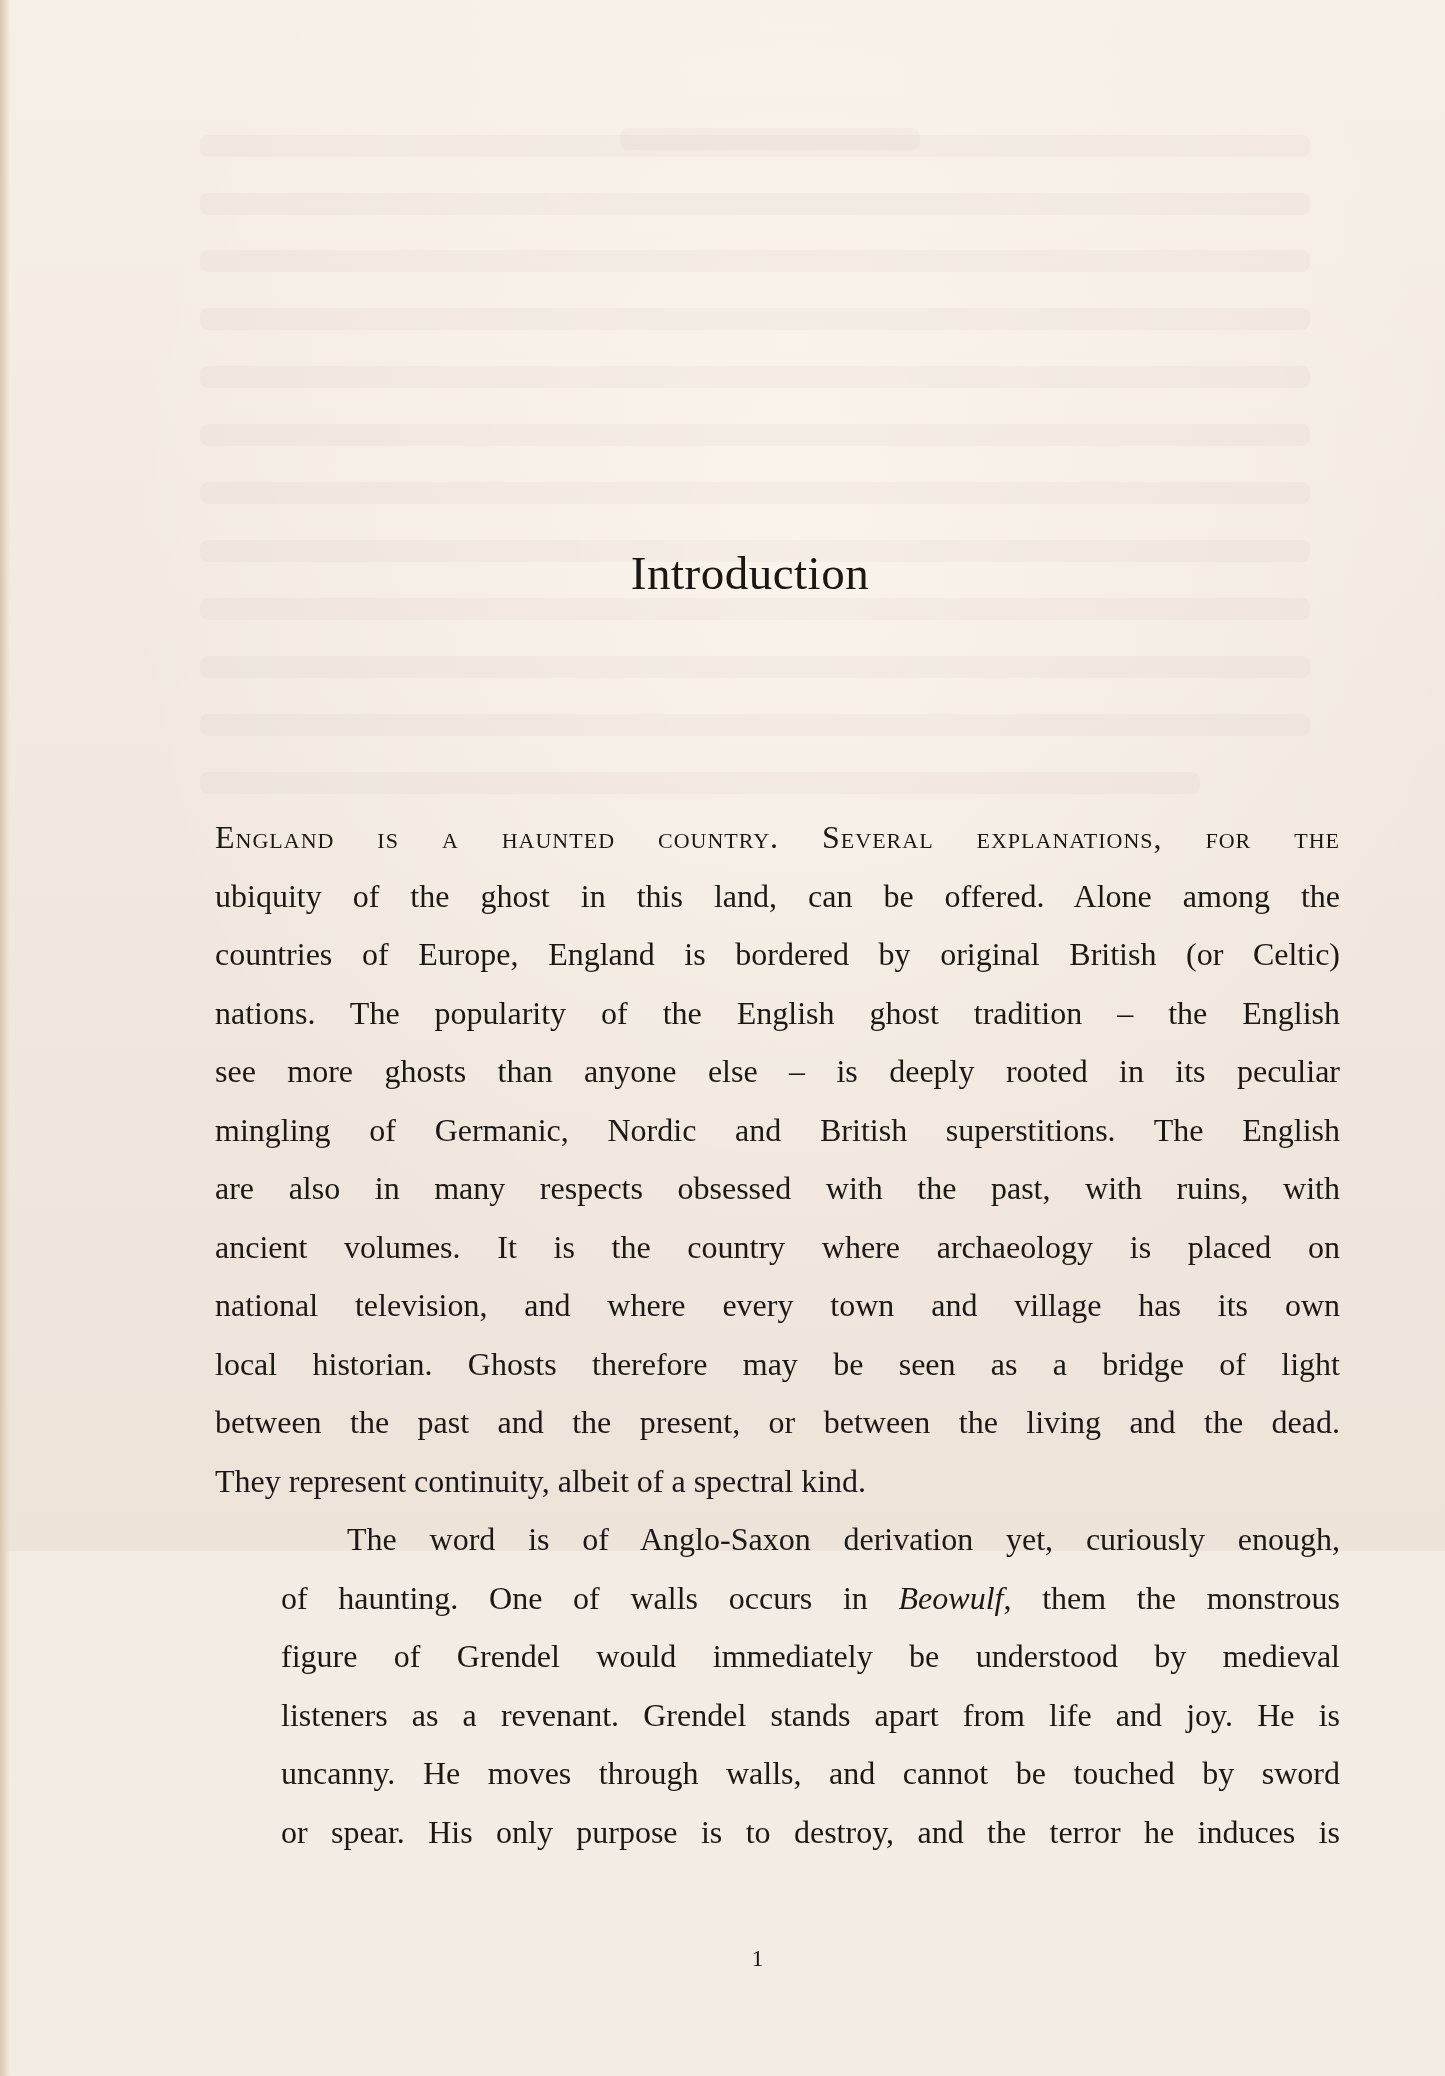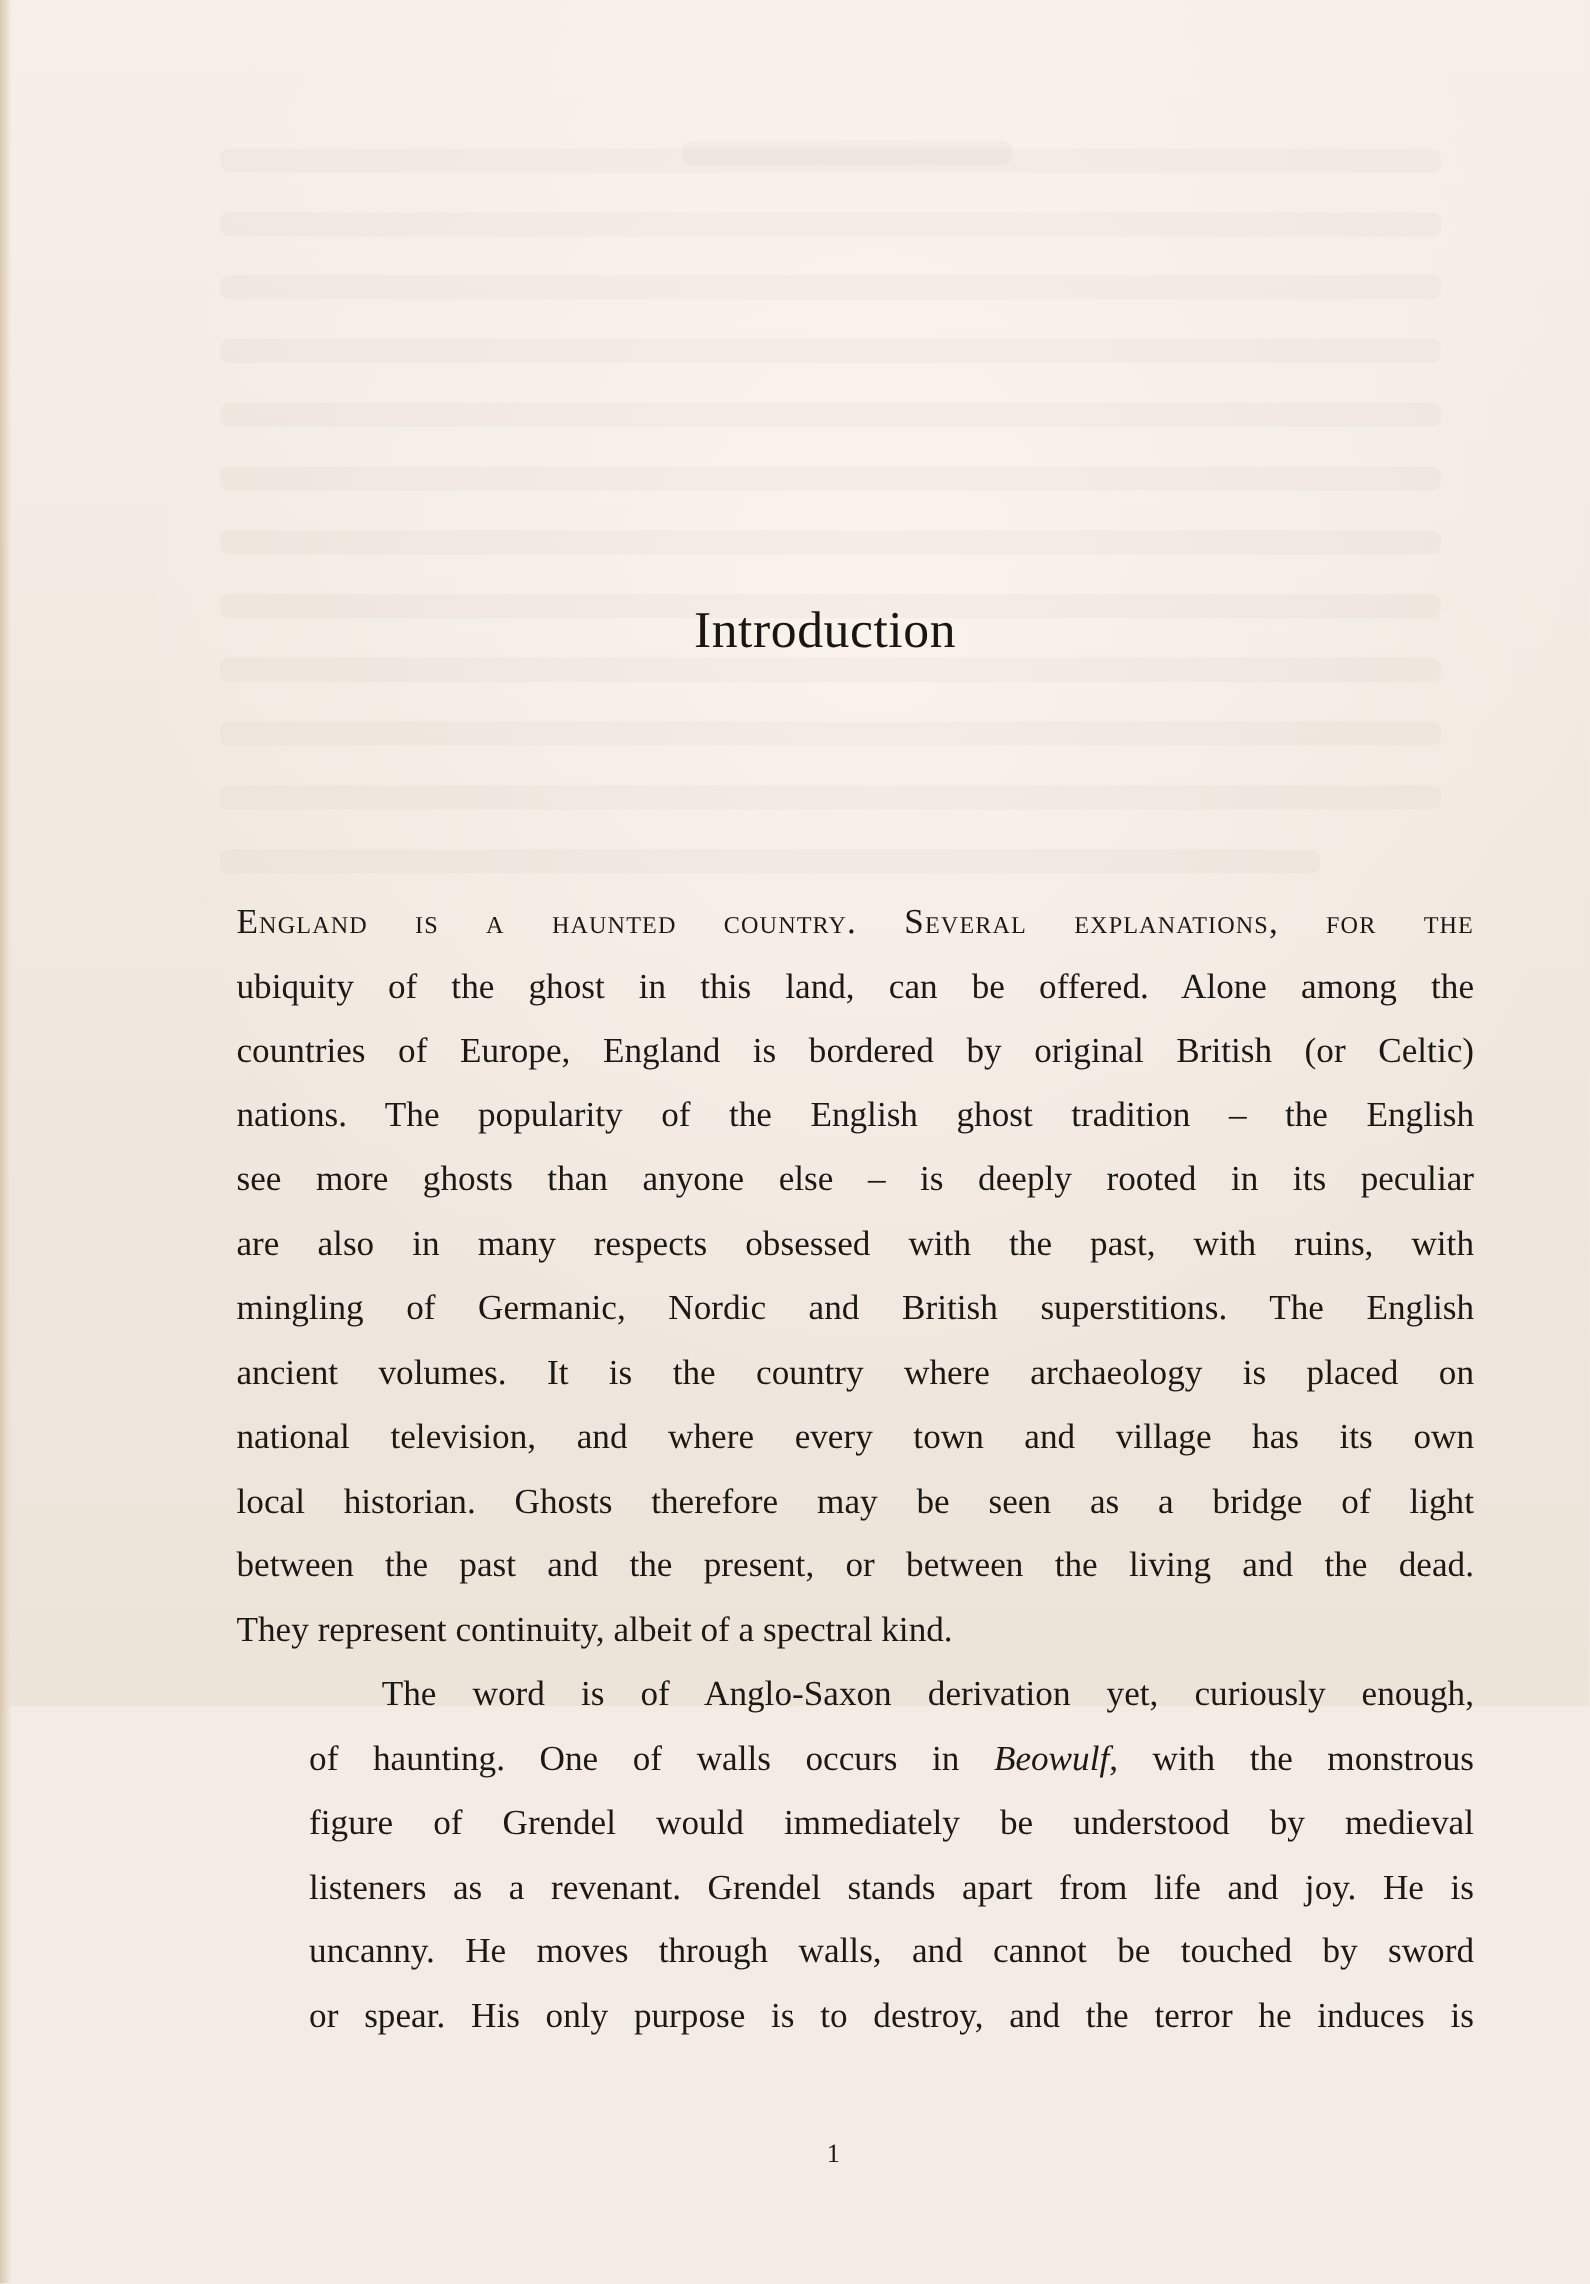--- a/index.html
+++ b/index.html
@@ -118,31 +118,31 @@
 
   <h1 class="chapter-title">Introduction</h1>
 
   <div class="body-text" id="body-text">
       <p>
         <span class="line"><span class="smallcaps">England is a haunted country. Several explanations, for the</span></span>
         <span class="line"><span>ubiquity of the ghost in this land, can be offered. Alone among the</span></span>
         <span class="line"><span>countries of Europe, England is bordered by original British (or Celtic)</span></span>
         <span class="line"><span>nations. The popularity of the English ghost tradition – the English</span></span>
         <span class="line"><span>see more ghosts than anyone else – is deeply rooted in its peculiar</span></span>
+        <span class="line"><span>mingling of Germanic, Nordic and British superstitions. The English</span></span>
         <span class="line"><span>are also in many respects obsessed with the past, with ruins, with</span></span>
-        <span class="line"><span>mingling of Germanic, Nordic and British superstitions. The English</span></span>
         <span class="line"><span>ancient volumes. It is the country where archaeology is placed on</span></span>
         <span class="line"><span>national television, and where every town and village has its own</span></span>
         <span class="line"><span>local historian. Ghosts therefore may be seen as a bridge of light</span></span>
         <span class="line"><span>between the past and the present, or between the living and the dead.</span></span>
         <span class="line last"><span>They represent continuity, albeit of a spectral kind.</span></span>
       </p>
       <p class="indent">
         <span class="line" style="padding-left: 66px;"><span>The word is of Anglo-Saxon derivation yet, curiously enough,</span></span>
-        <span class="line"><span>of haunting. One of walls occurs in </span><span class="italic">Beowulf</span><span>, with the monstrous</span></span>
+        <span class="line"><span>of haunting. One of walls occurs in </span><span class="italic">Beowulf</span><span>, them the monstrous</span></span>
         <span class="line"><span>figure of Grendel would immediately be understood by medieval</span></span>
         <span class="line"><span>listeners as a revenant. Grendel stands apart from life and joy. He is</span></span>
         <span class="line"><span>uncanny. He moves through walls, and cannot be touched by sword</span></span>
         <span class="line"><span>or spear. His only purpose is to destroy, and the terror he induces is</span></span>
       </p>
     </div>
 
   <div class="folio">1</div>
 </div>
 

